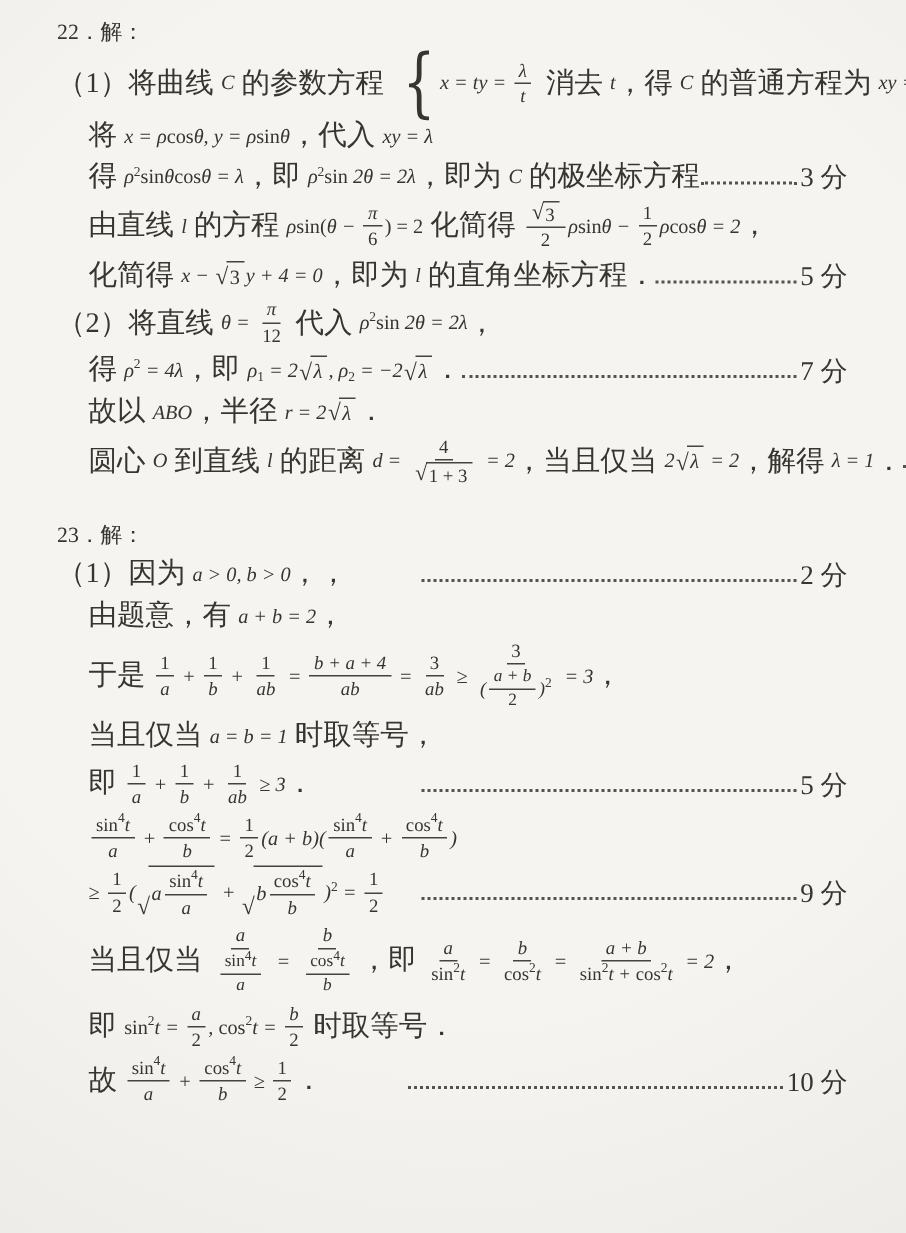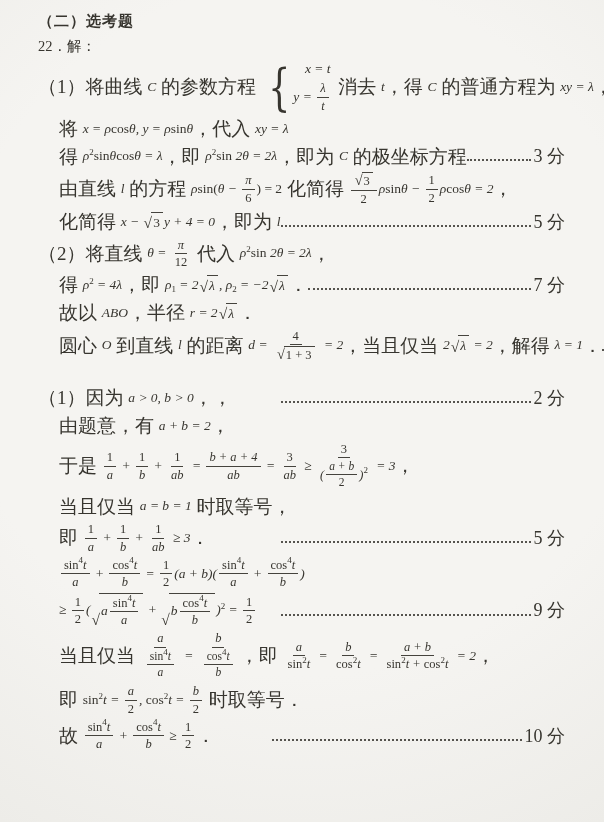--- a/index.html
+++ b/index.html
@@ -48,35 +48,34 @@
   
   .sqrt{display:inline-flex;align-items:flex-end;margin:0 1px;}
   .rad{font-size:1.15em;line-height:1;margin-right:-1px;transform:translateY(-1px);}
   .radicand{display:inline-flex;align-items:center;border-top:1.2px solid var(--bar);
             padding:1px 3px 0 2px;}
   
   .cases{display:inline-flex;align-items:center;margin:0 3px;}
   .brace{font-size:48px;font-weight:300;line-height:0.85;
          transform:scale(0.72,1.05);margin-right:-1px;
          font-family:"DejaVu Serif",serif;}
-  .cases-col{display:inline-flex;flex-direction:column;align-items:flex-end;row-gap:2px;}
+  .cases-col{display:inline-flex;align-items:center;row-gap:2px;}
   .cases-row{display:inline-flex;align-items:center;}
   
   .leader{
     flex:1 1 auto;max-width:250px;min-width:34px;margin-left:auto;
     border-bottom:2px dotted var(--dots);height:2px;transform:translateY(4px);
     margin-right:3px;
   }
   .score{white-space:pre;font-size:18px;padding-right:1px;}
 </style>
 </head>
 <body>
 
 <div class="page">
-  <div class="section-title">（二）选考题</div>
 
   <div class="problem">
     <div class="problem-number">22．解：</div>
     <div class="problem-lines">
         <div class="line">
           <span class="line-main">
             <span class="tk tk-c">（1）将曲线 </span>
             <span class="tk tk-i">C</span>
             <span class="tk tk-c"> 的参数方程 </span>
             <span class="cases">
@@ -197,20 +196,21 @@
             <span class="tk tk-i">x − </span>
             <span class="sqrt">
               <span class="rad">√</span>
               <span class="radicand">
                 <span class="tk tk-r">3</span>
               </span>
             </span>
             <span class="tk tk-i">y + 4 = 0</span>
             <span class="tk tk-c">，即为 </span>
             <span class="tk tk-i">l</span>
+            <span class="tk tk-c"> 的直角坐标方程．</span>
           </span>
           <span class="leader"></span>
           <span class="score">5 分</span>
         </div>
         <div class="line">
           <span class="line-main">
             <span class="tk tk-c">（2）将直线 </span>
             <span class="tk tk-i">θ = </span>
             <span class="frac">
               <span class="num">
@@ -309,20 +309,21 @@
             <span class="tk tk-i">λ = 1</span>
             <span class="tk tk-c">．</span>
           </span>
           <span class="leader"></span>
           <span class="score">10 分</span>
         </div>
       </div>
   </div>
 
   <div class="problem problem-23">
+    <div class="problem-number">23．解：</div>
     <div class="problem-lines">
         <div class="line">
           <span class="line-main">
             <span class="tk tk-c">（1）因为 </span>
             <span class="tk tk-i">a &gt; 0, b &gt; 0</span>
             <span class="tk tk-c">，</span>
             <span class="tk tk-c">，</span>
           </span>
           <span class="leader"></span>
           <span class="score">2 分</span>

